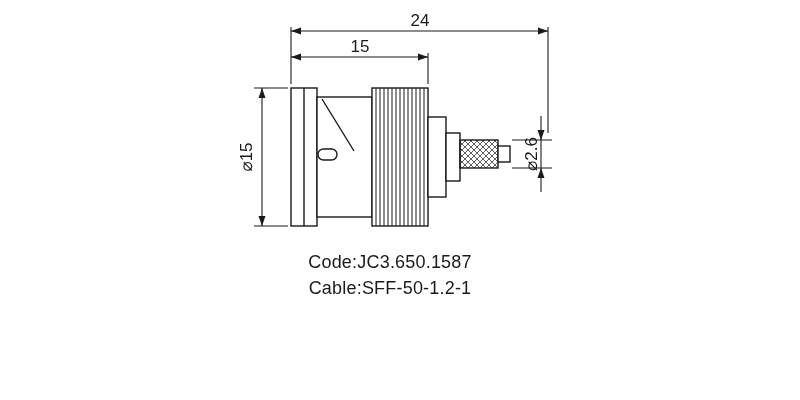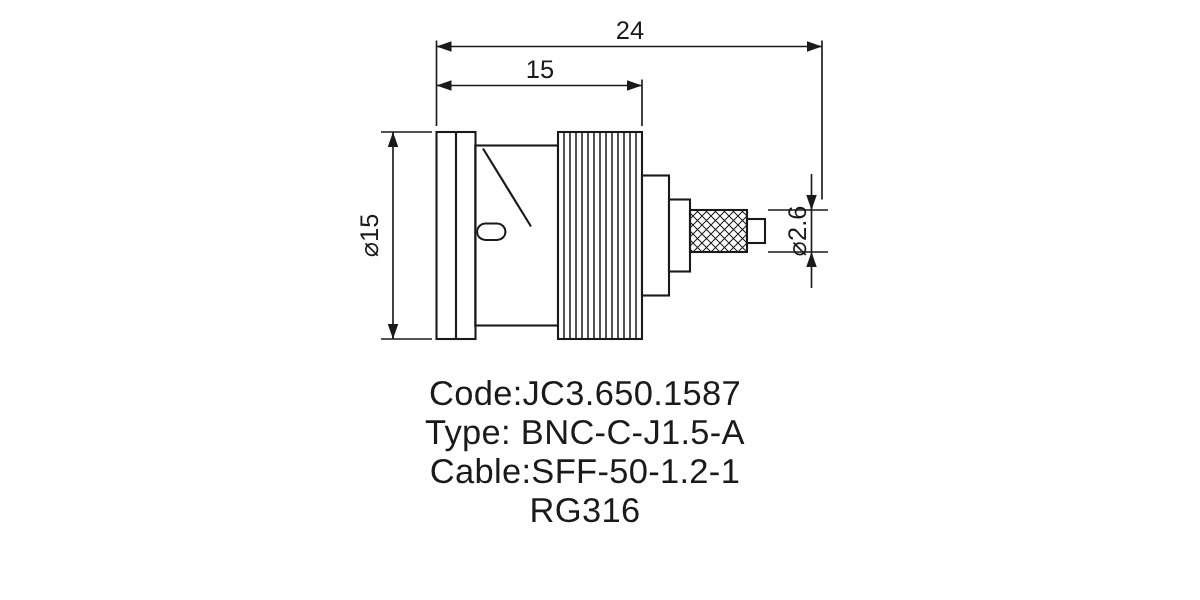--- a/index.html
+++ b/index.html
@@ -20,21 +20,21 @@
     font-size: 17px;
     fill: #1a1a1a;
     stroke: none;
   }
   .spec-block {
     position: absolute;
     left: 215px;
     top: 249px;
     width: 350px;
     text-align: center;
-    font-size: 23px;
+    font-size: 18px;
     line-height: 26px;
     color: #1a1a1a;
     letter-spacing: 0.2px;
   }
 </style>
 </head>
 <body>
 
 <div class="canvas">
 
@@ -112,18 +112,16 @@
     <text x="360" y="52" text-anchor="middle">15</text>
 
     <text x="252" y="157" text-anchor="middle" transform="rotate(-90 252 157)">⌀15</text>
 
     <text x="537" y="154" text-anchor="middle" transform="rotate(-90 537 154)">⌀2.6</text>
   </svg>
 
   
   <div class="spec-block">
     <div>Code:JC3.650.1587</div>
-    <div>Type: BNC-C-J1.5-A</div>
     <div>Cable:SFF-50-1.2-1</div>
-    <div>RG316</div>
   </div>
 
 </div>
 
 </body></html>

